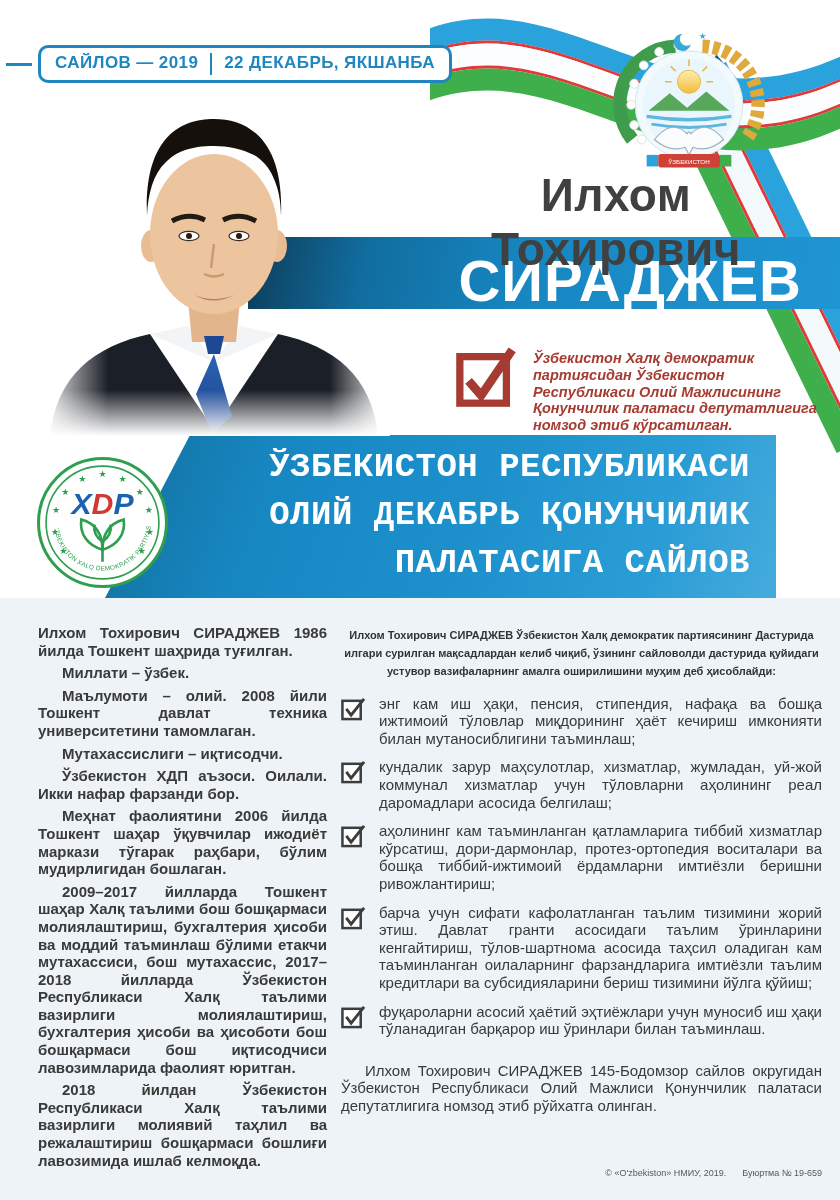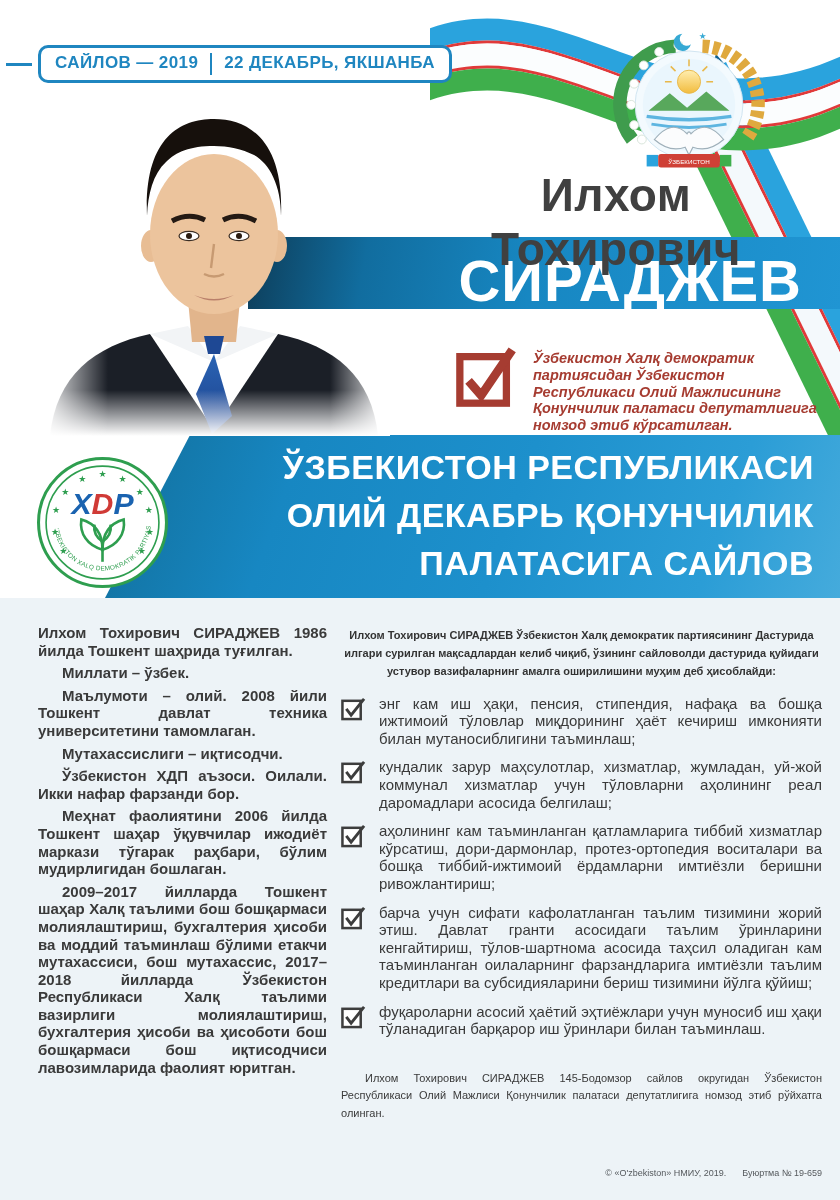--- a/index.html
+++ b/index.html
@@ -29,41 +29,41 @@
 
   .photo{position:absolute;left:38px;top:94px;width:352px;height:342px;z-index:3;}
 
   
   .nomination{position:absolute;left:455px;top:344px;width:378px;display:flex;gap:14px;z-index:4;}
   .ballot-icon{flex:none;width:64px;height:66px;}
   .nomination-text{font-size:14.5px;line-height:16.8px;font-weight:bold;font-style:italic;
                    color:#a63c31;width:292px;padding-top:6px;}
 
   
-  .title-banner{position:absolute;left:0;top:435px;width:840px;height:163px;z-index:2;
+  .title-banner{position:absolute;left:0;top:435px;width:776px;height:163px;z-index:2;
       clip-path:polygon(190px 0,840px 0,840px 163px,105px 163px);
-      background:linear-gradient(110deg,#0c3752 0%,#12719f 14%,#1787c2 34%,#1d90cc 60%,#2b9dd6 84%,#45abdc 100%);}
+      background:linear-gradient(110deg,#0c3752 0%,#12719f 14%,#1787c2 34%,#1d90cc 60%,#2b9dd6 84%,#45abdc 100%);font-family:Liberation Mono, monospace;}
   .title-banner-inner{position:absolute;right:26px;top:8px;text-align:right;color:#fff;
       font-weight:bold;font-size:34px;line-height:48px;letter-spacing:.5px;white-space:nowrap;}
 
   .party-logo{position:absolute;left:35px;top:455px;width:135px;height:135px;z-index:3;}
 
   
   .bio{position:absolute;left:38px;top:624px;width:289px;font-size:15px;line-height:17.6px;
        color:#3a3a3a;text-align:justify;}
   .bio p{margin:0 0 5px;font-weight:bold;}
   .bio p + p{text-indent:24px;}
 
   .program{position:absolute;left:341px;top:626px;width:481px;color:#3a3a3a;}
   .program-intro{font-weight:bold;text-align:center;font-size:11px;line-height:18.2px;
                  color:#333;margin:0 0 14px;}
   .program-item{display:flex;gap:13px;margin-bottom:11px;}
   .check-icon{flex:none;width:25px;height:25px;margin-top:1px;}
   .program-item-text{font-size:15px;line-height:17.6px;text-align:justify;margin:0;}
-  .registration{margin-top:32px;font-size:11px;line-height:17.6px;text-align:justify;text-indent:24px;}
+  .registration{margin-top:24px;font-size:15px;line-height:17.6px;text-align:justify;text-indent:24px;}
 
   .footer{position:absolute;right:18px;bottom:22px;display:flex;gap:16px;font-size:9px;color:#55595d;}
 </style>
 </head>
 <body>
 
 <div class="page">
 
   <div class="lower-bg"></div>
 
@@ -230,20 +230,21 @@
   </svg>
 
   <div class="bio">
     <p>Илхом Тохирович СИРАДЖЕВ 1986 йилда Тошкент шаҳрида туғилган.</p>
     <p>Миллати – ўзбек.</p>
     <p>Маълумоти – олий. 2008 йили Тошкент давлат техника университетини тамомлаган.</p>
     <p>Мутахассислиги – иқтисодчи.</p>
     <p>Ўзбекистон ХДП аъзоси. Оилали. Икки нафар фарзанди бор.</p>
     <p>Меҳнат фаолиятини 2006 йилда Тошкент шаҳар ўқувчилар ижодиёт маркази тўгарак раҳбари, бўлим мудирлигидан бошлаган.</p>
     <p>2009–2017 йилларда Тошкент шаҳар Халқ таълими бош бошқармаси молиялаштириш, бухгалтерия ҳисоби ва моддий таъминлаш бўлими етакчи мутахассиси, бош мутахассис, 2017–2018 йилларда Ўзбекистон Республикаси Халқ таълими вазирлиги молиялаштириш, бухгалтерия ҳисоби ва ҳисоботи бош бошқармаси бош иқтисодчиси лавозимларида фаолият юритган.</p>
+    <p>2018 йилдан Ўзбекистон Республикаси Халқ таълими вазирлиги молиявий таҳлил ва режалаштириш бошқармаси бошлиғи лавозимида ишлаб келмоқда.</p>
   </div>
 
   <div class="program">
     <p class="program-intro">Илхом Тохирович СИРАДЖЕВ Ўзбекистон Халқ демократик партиясининг Дастурида илгари сурилган мақсадлардан келиб чиқиб, ўзининг сайловолди дастурида қуйидаги устувор вазифаларнинг амалга оширилишини муҳим деб ҳисоблайди:</p>
 
     <div class="program-item">
       <svg class="check-icon" viewBox="0 0 26 26">
         <rect x="1.5" y="5" width="19" height="19" fill="#fff" stroke="#3d3d3d" stroke-width="2.6"></rect>
         <path d="M5.5,13.5 L10.5,20 L24,3" fill="none" stroke="#3d3d3d" stroke-width="3"></path>
       </svg>

